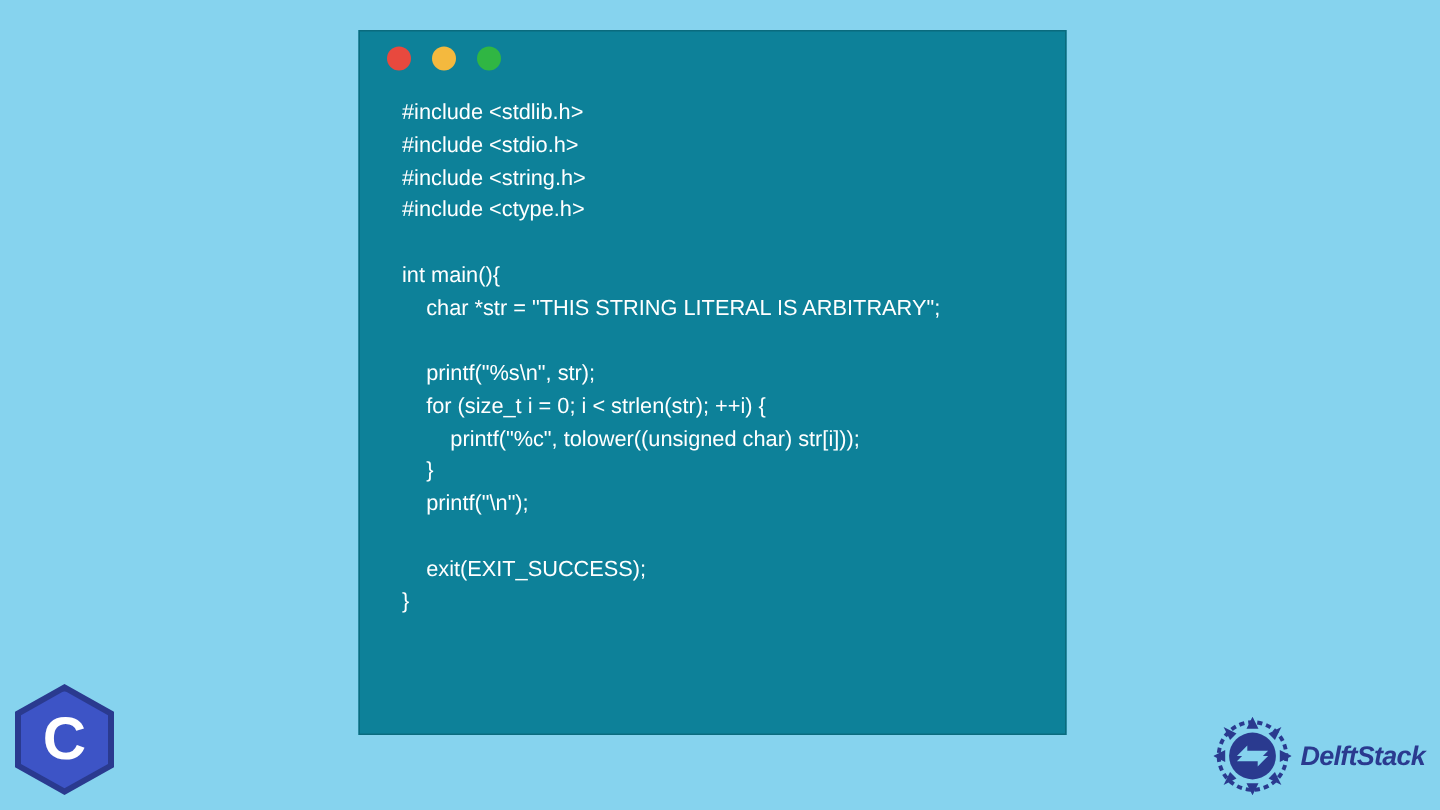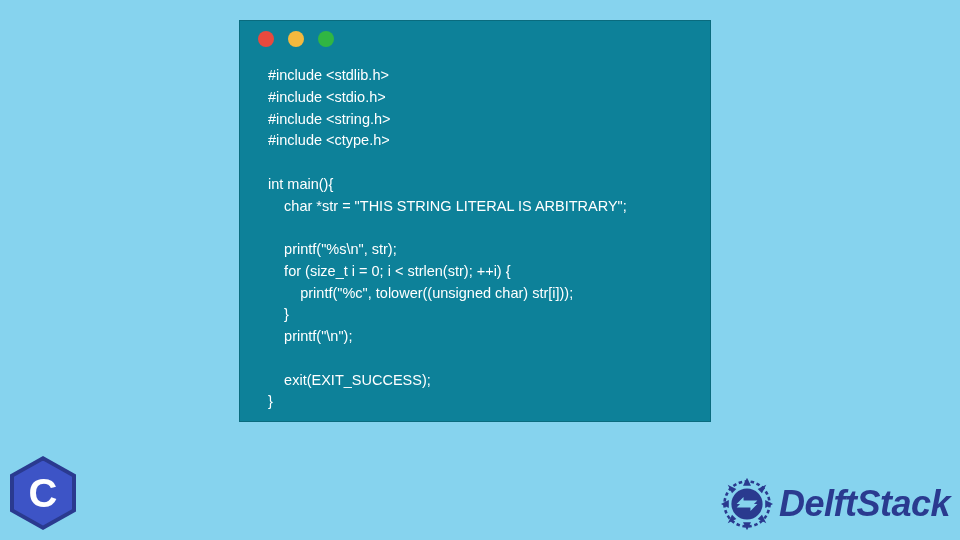--- a/index.html
+++ b/index.html
@@ -9,21 +9,21 @@
     background: #86d3ee;
     font-family: Arial, Helvetica, sans-serif;
     position: relative;
     overflow: hidden;
   }
   .code-window {
     position: absolute;
     left: 239px;
     top: 20px;
     width: 472px;
-    height: 402px;
+    height: 470px;
     background: #0d8199;
     border: 1px solid #0a6b7e;
   }
   .titlebar {
     height: 36px;
     display: flex;
     align-items: center;
     padding-left: 18px;
     gap: 14px;
   }
@@ -87,21 +87,21 @@
     gap: 4px;
   }
   .delft-icon {
     width: 56px;
     height: 56px;
     display: flex;
     align-items: center;
     justify-content: center;
   }
   .delft-text {
-    font-size: 36px;
+    font-size: 18px;
     font-weight: bold;
     color: #2a3a8f;
     font-style: italic;
     letter-spacing: -0.5px;
   }
   .gear {
     width: 52px;
     height: 52px;
     position: relative;
   }

